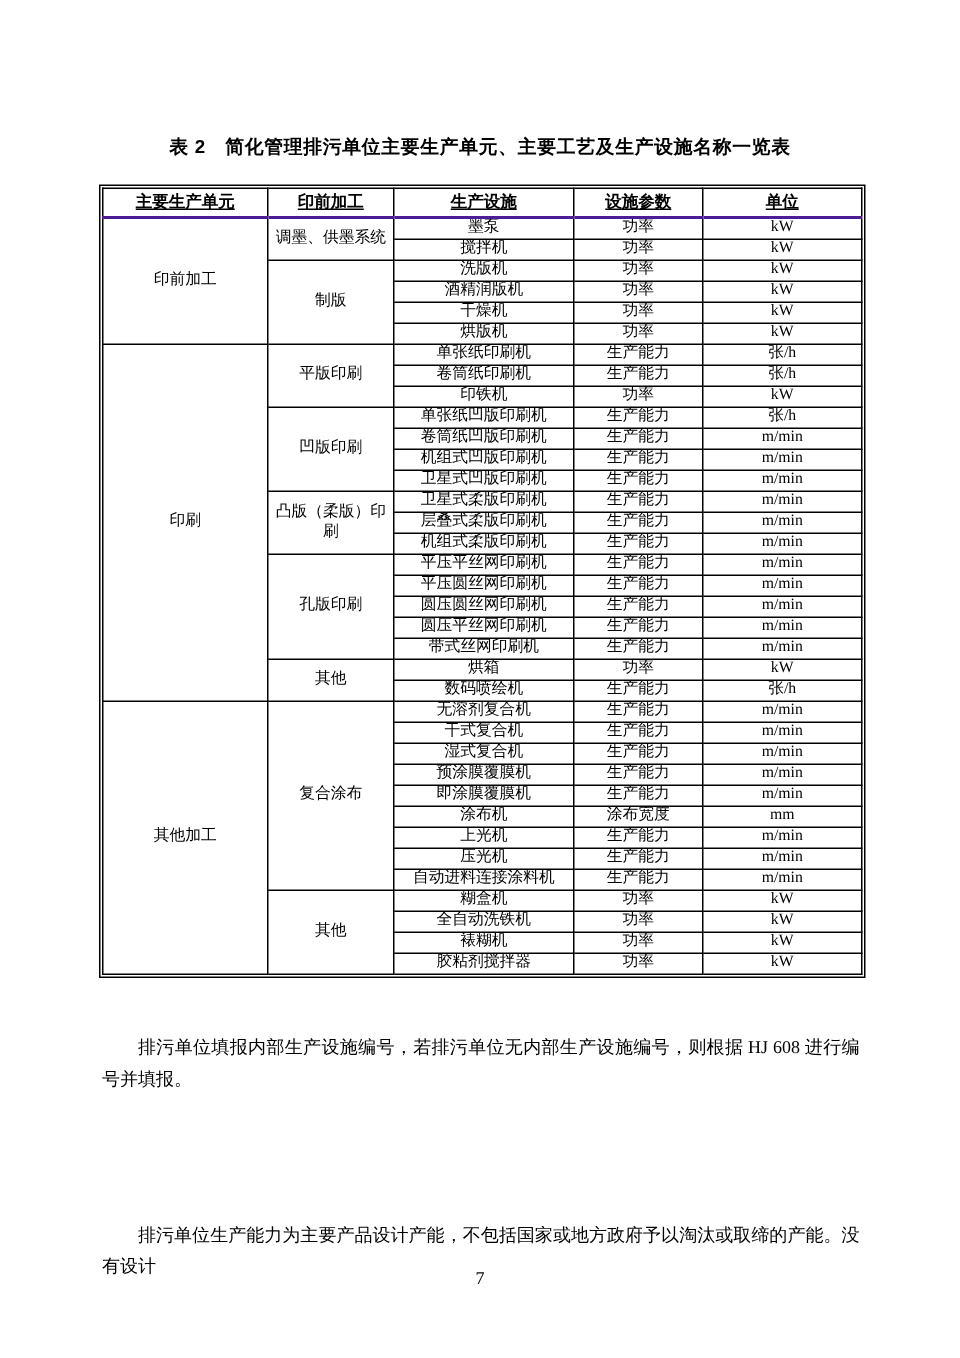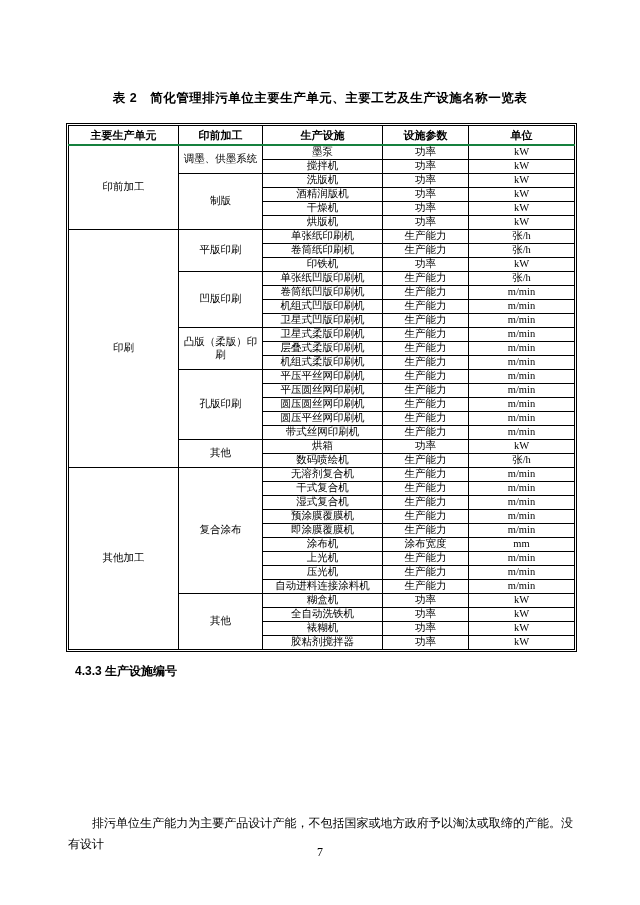--- a/index.html
+++ b/index.html
@@ -45,21 +45,22 @@
     line-height: 1.18;
     font-weight: normal;
     height: 13px;
     overflow: hidden;
   }
   table.prod thead th {
     font-family: "Liberation Sans", sans-serif;
     font-weight: bold;
     font-size: 11px;
     height: 18px;
-    border-bottom: 2px solid #15803d;
+    border-bottom: 2px solid #4c1d95;
+    text-decoration: underline;
   }
   .col-unit  { width: 110px; }
   .col-proc  { width: 84px;  }
   .col-fac   { width: 120px; }
   .col-param { width: 86px;  }
   .col-meas  { width: 106px; }
   .heading {
     position: absolute;
     left: 75px;
     width: 500px;
@@ -301,20 +302,20 @@
           </tr>
           <tr>
             <td>胶粘剂搅拌器</td>
             <td>功率</td>
             <td>kW</td>
           </tr>
         </tbody>
     </table>
   </div>
 
-  <div class="heading" style="top:663px">4.3.3  生产设施编号</div>
+  <div class="para" style="top:688px">排污单位填报内部生产设施编号，若排污单位无内部生产设施编号，则根据 HJ 608 进行编号并填报。</div>
 
 
   <div class="para" style="top:813px">排污单位生产能力为主要产品设计产能，不包括国家或地方政府予以淘汰或取缔的产能。没有设计</div>
 
   <div class="page-number">7</div>
 
 </div>
 
 </body></html>

